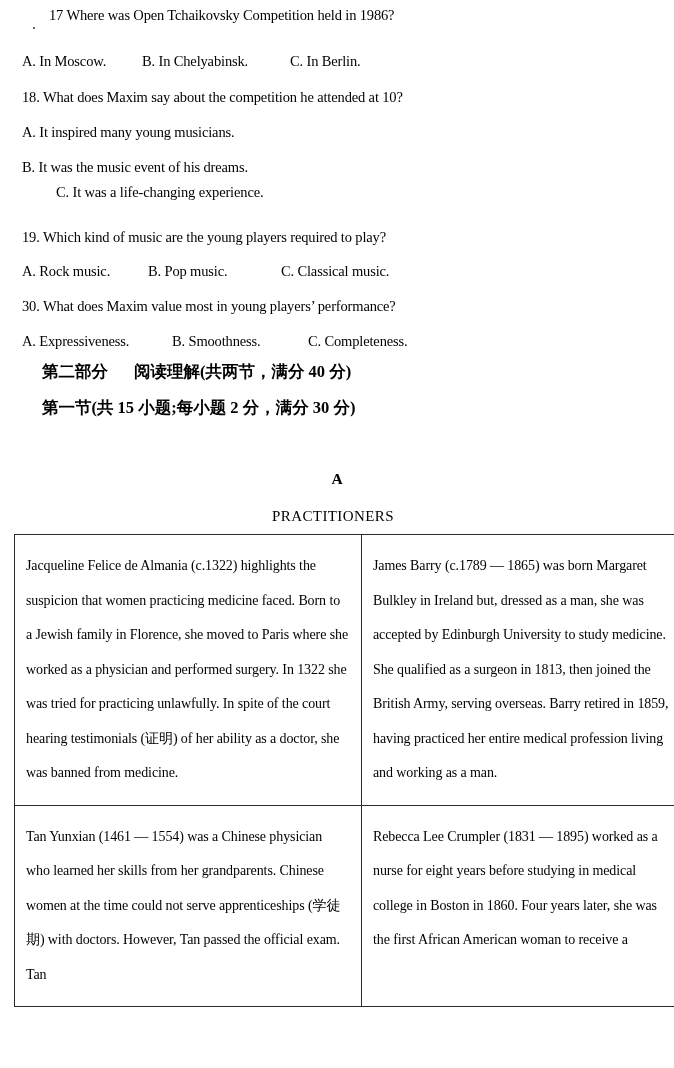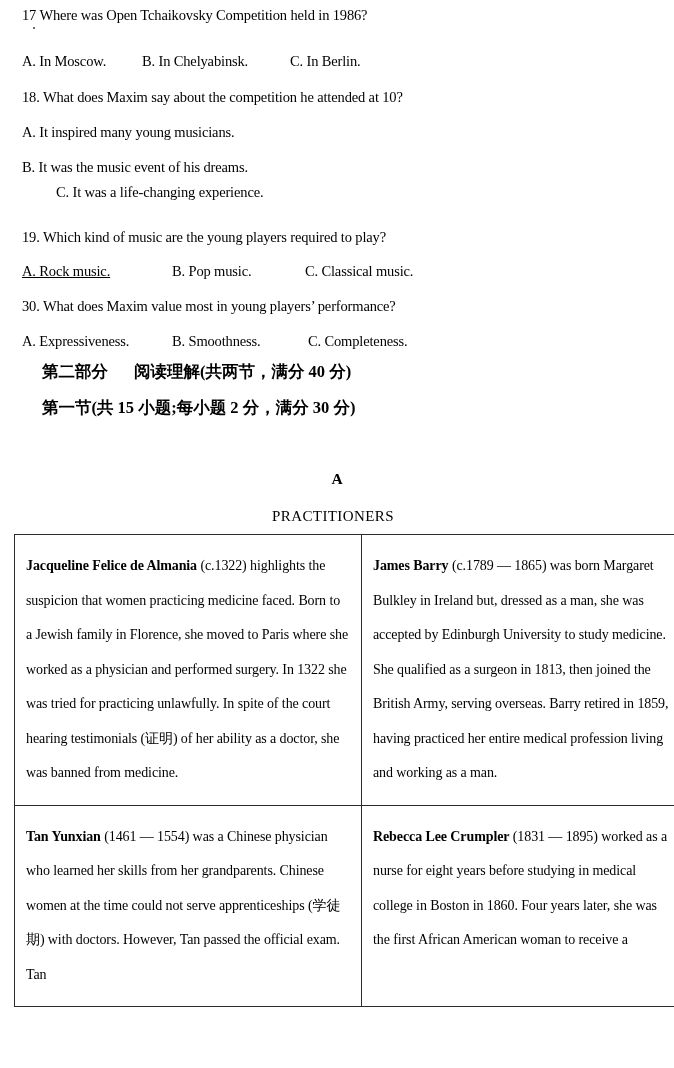--- a/index.html
+++ b/index.html
@@ -91,41 +91,41 @@
   .ptable td {
     border: 1px solid #2b2b2b;
     vertical-align: top;
     padding: 14px 12px 14px 11px;
     font-size: 14px;
     line-height: 34.5px;
     letter-spacing: -0.1px;
   }
   .ptable td.col-l { width: 323px; }
   .ptable td.col-r { width: 300px; }
-  .ptable .pname { font-weight: bold; }
+  .ptable .pname { font-weight: normal; }
 </style>
 </head>
 <body>
 
 <div class="page">
 
-  <div class="qline" style="top:7px;">17  Where was Open Tchaikovsky Competition held in 1986?</div>
+  <div class="qline" style="top:7px;margin-left:27px;">17  Where was Open Tchaikovsky Competition held in 1986?</div>
   <div class="stray-dot"></div>
   <div class="opt-row" style="top:53px;">
     <span class="opt" style="width:120px;">A. In Moscow.</span><span class="opt" style="width:148px;">B. In Chelyabinsk.</span><span class="opt">C. In Berlin.</span>
   </div>
 
   <div class="qline" style="top:89px;">18. What does Maxim say about the competition he attended at 10?</div>
   <div class="opt-row" style="top:124px;">A. It inspired many young musicians.</div>
   <div class="opt-row" style="top:159px;">B. It was the music event of his dreams.</div>
   <div class="opt-row" style="top:184px;margin-left:34px;">C. It was a life-changing experience.</div>
 
   <div class="qline" style="top:229px;">19. Which kind of music are the young players required to play?</div>
   <div class="opt-row" style="top:263px;">
-    <span class="opt" style="width:126px;text-decoration:underline;">A. Rock music.</span><span class="opt" style="width:133px;margin-left:24px;">B. Pop music.</span><span class="opt">C. Classical music.</span>
+    <span class="opt" style="width:126px;">A. Rock music.</span><span class="opt" style="width:133px;">B. Pop music.</span><span class="opt">C. Classical music.</span>
   </div>
 
   <div class="qline" style="top:298px;">30. What does Maxim value most in young players’ performance?</div>
   <div class="opt-row" style="top:333px;">
     <span class="opt" style="width:150px;">A. Expressiveness.</span><span class="opt" style="width:136px;">B. Smoothness.</span><span class="opt">C. Completeness.</span>
   </div>
 
   <div class="cn-head" style="top:363px;">
     <span>第二部分</span><span class="gapsp"></span><span>阅读理解(共两节，满分 40 分)</span>
   </div>

